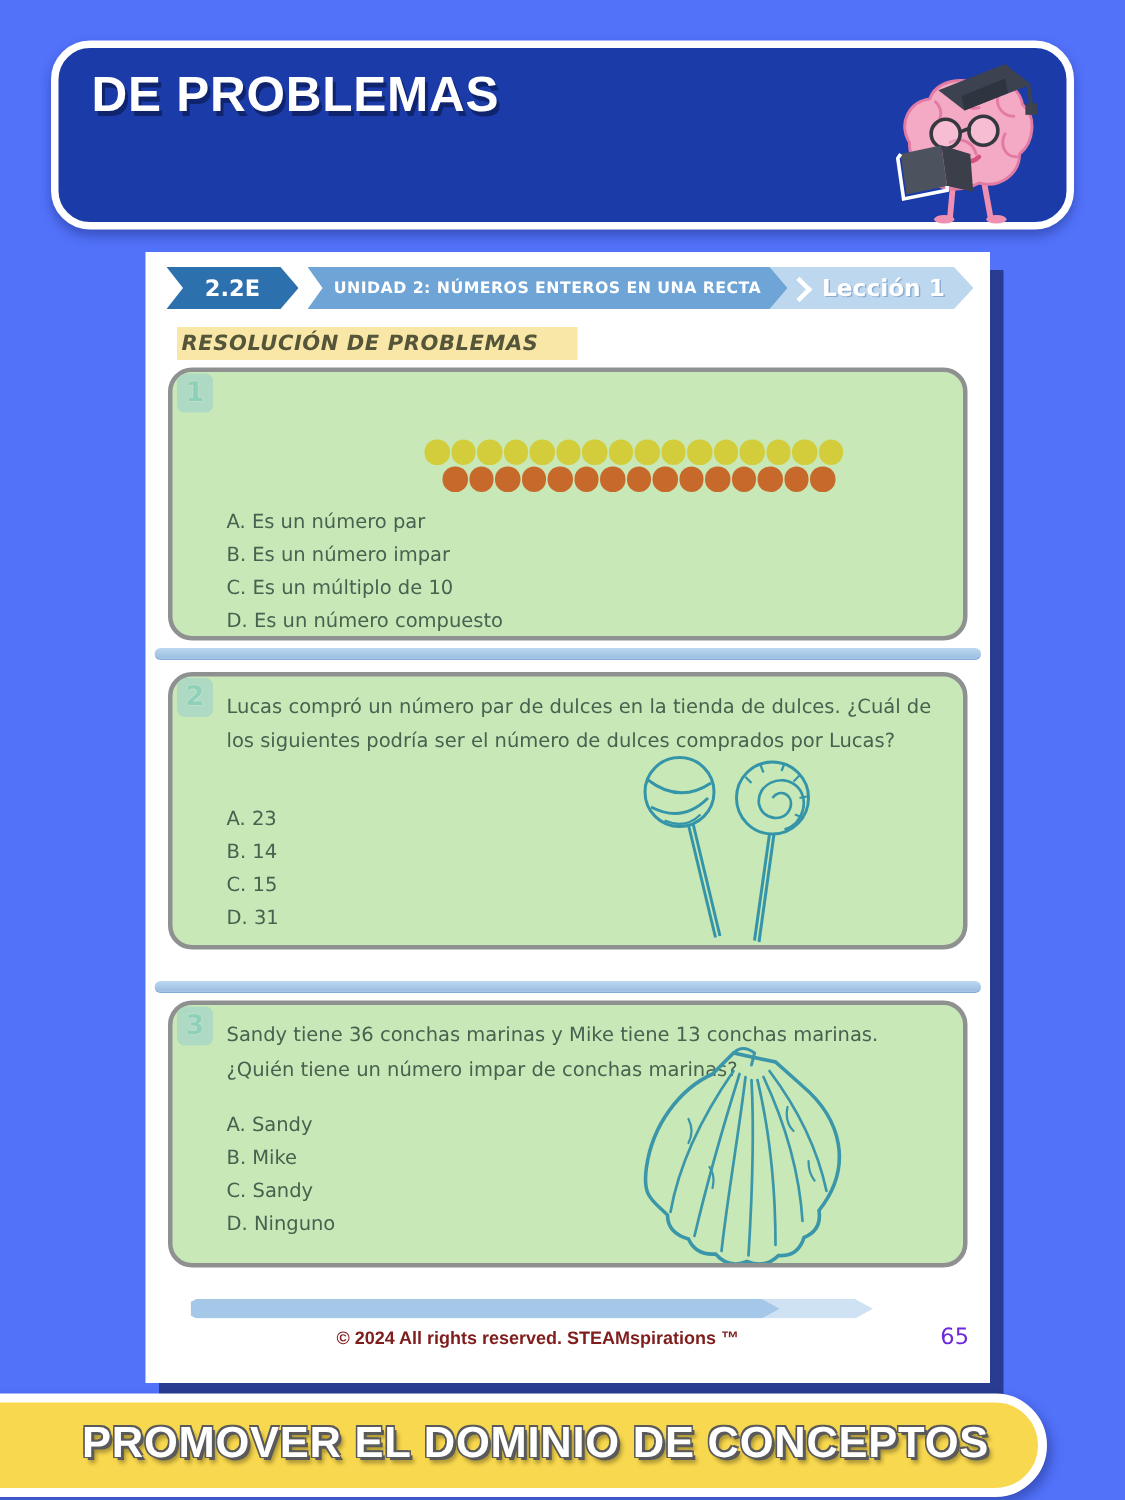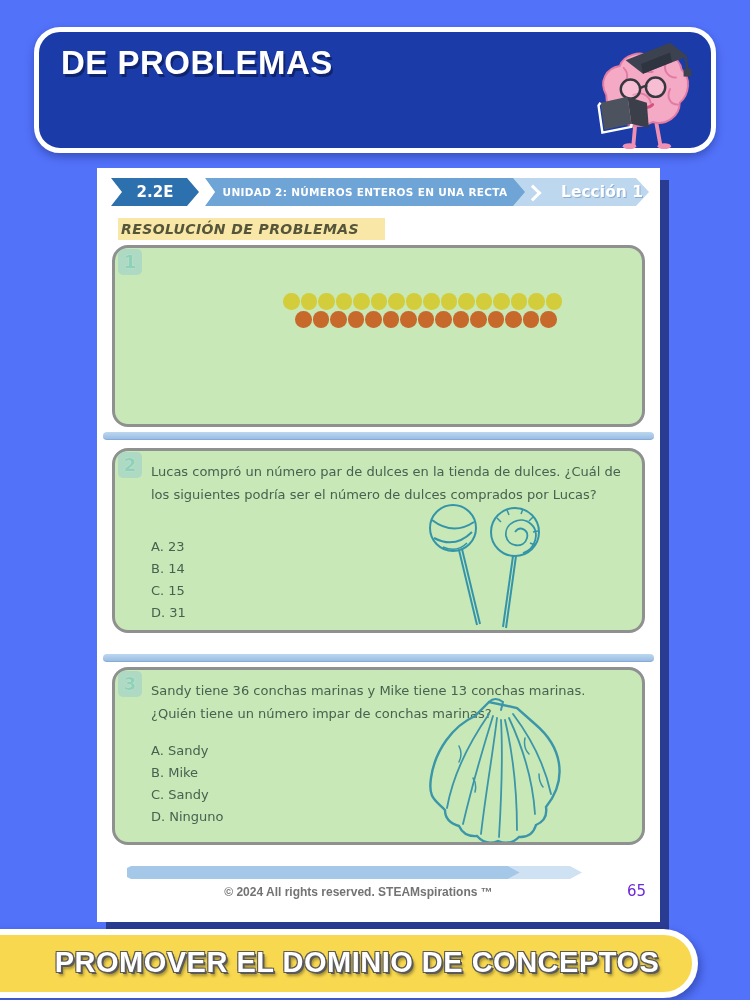--- a/index.html
+++ b/index.html
@@ -43,21 +43,21 @@
     clip-path:polygon(0 0,308px 0,100% 50%,308px 100%,0 100%,10px 50%);
     color:#fff;font-weight:bold;font-size:10.5px;line-height:28px;text-align:center;
     letter-spacing:.3px;
   }
   .ribbon-chevron{
     position:absolute;left:322px;top:8.5px;width:9px;height:9px;
     border-top:3px solid #fff;border-right:3px solid #fff;transform:rotate(45deg);
   }
   .ribbon-lesson{
     position:absolute;left:330px;top:0;width:108px;height:28px;color:#fff;
-    font-weight:bold;font-size:15.5px;line-height:28px;text-align:right;
+    font-weight:bold;font-size:15.5px;line-height:28px;text-align:center;
     text-shadow:1px 1px 0 rgba(90,130,180,.5);
   }
   
   .section-title{
     position:absolute;left:21px;top:50px;height:22px;line-height:22px;
     background:#f8e7a6;padding:0 26px 0 3px;
     font-style:italic;font-weight:bold;font-size:14px;color:#55553a;
     letter-spacing:.4px;
   }
   
@@ -99,21 +99,21 @@
   .fb-light{
     position:absolute;left:381px;top:0;width:74px;height:13px;background:#cfe2f4;
     clip-path:polygon(0 0,62px 0,100% 50%,62px 100%,0 100%,12px 50%);
   }
   .fb-main{
     position:absolute;left:0;top:0;width:393px;height:13px;background:#a6c8e8;
     clip-path:polygon(0 15%,4px 0,381px 0,100% 50%,381px 100%,4px 100%,0 85%);
   }
   .footer-text{
     position:absolute;left:0;right:40px;top:717px;text-align:center;
-    font-size:12px;font-weight:bold;color:#737373;
+    font-size:12px;font-weight:bold;color:#7f1d1d;
     font-family:"Liberation Sans", sans-serif;
   }
   .page-num{position:absolute;right:14px;top:714px;font-size:15px;color:#6d28d9;}
   
   .bottom-banner{
     position:absolute;left:-24px;top:929px;width:722px;height:69px;
     background:#f8d84e;border:6px solid #fff;border-radius:0 36px 36px 0;
     box-sizing:border-box;box-shadow:3px 4px 8px rgba(10,20,80,.35);
   }
   .bottom-banner-text{
@@ -197,20 +197,26 @@
         <span class="dot" style="background: rgb(200, 105, 44);"></span>
         <span class="dot" style="background: rgb(200, 105, 44);"></span>
         <span class="dot" style="background: rgb(200, 105, 44);"></span>
         <span class="dot" style="background: rgb(200, 105, 44);"></span>
         <span class="dot" style="background: rgb(200, 105, 44);"></span>
         <span class="dot" style="background: rgb(200, 105, 44);"></span>
         <span class="dot" style="background: rgb(200, 105, 44);"></span>
         <span class="dot" style="background: rgb(200, 105, 44);"></span>
         <span class="dot" style="background: rgb(200, 105, 44);"></span>
       </div>
+    <div class="opts">
+      <div class="opt">A. Es un número par</div>
+      <div class="opt">B. Es un número impar</div>
+      <div class="opt">C. Es un múltiplo de 10</div>
+      <div class="opt">D. Es un número compuesto</div>
+    </div>
   </div>
 
   <div class="divider d1"></div>
 
   <div class="qbox q2">
     <div class="qnum">2</div>
     <div class="qtext">Lucas compró un número par de dulces en la tienda de dulces. ¿Cuál de los siguientes podría ser el número de dulces comprados por Lucas?</div>
     <div class="lollipops">
       <svg viewBox="0 0 138 132" width="138" height="132" fill="none" stroke="#3595a8" stroke-width="2">
         <circle cx="40" cy="27" r="23"></circle>

